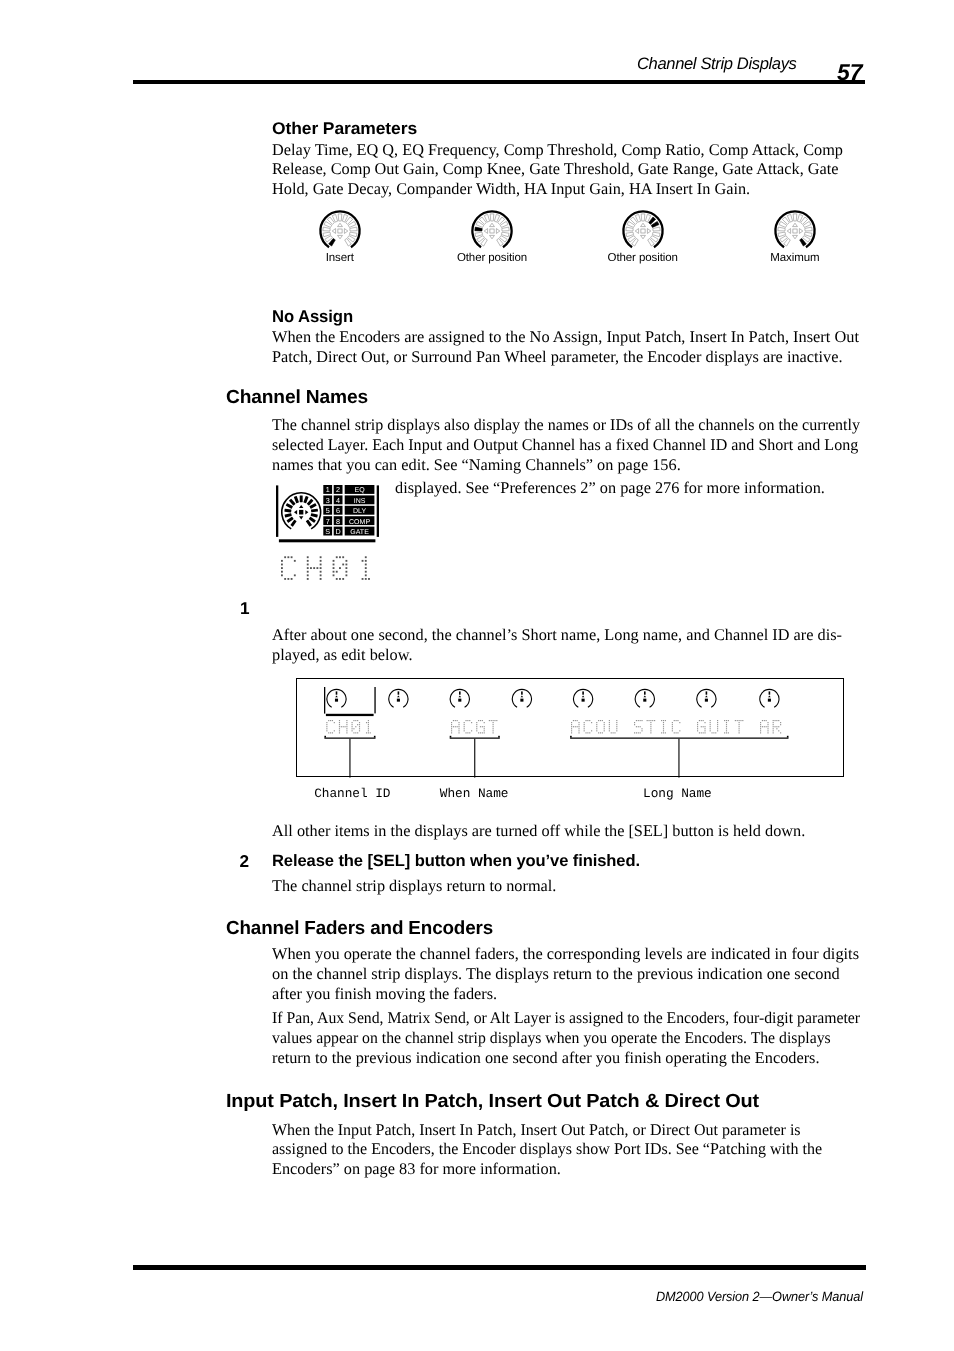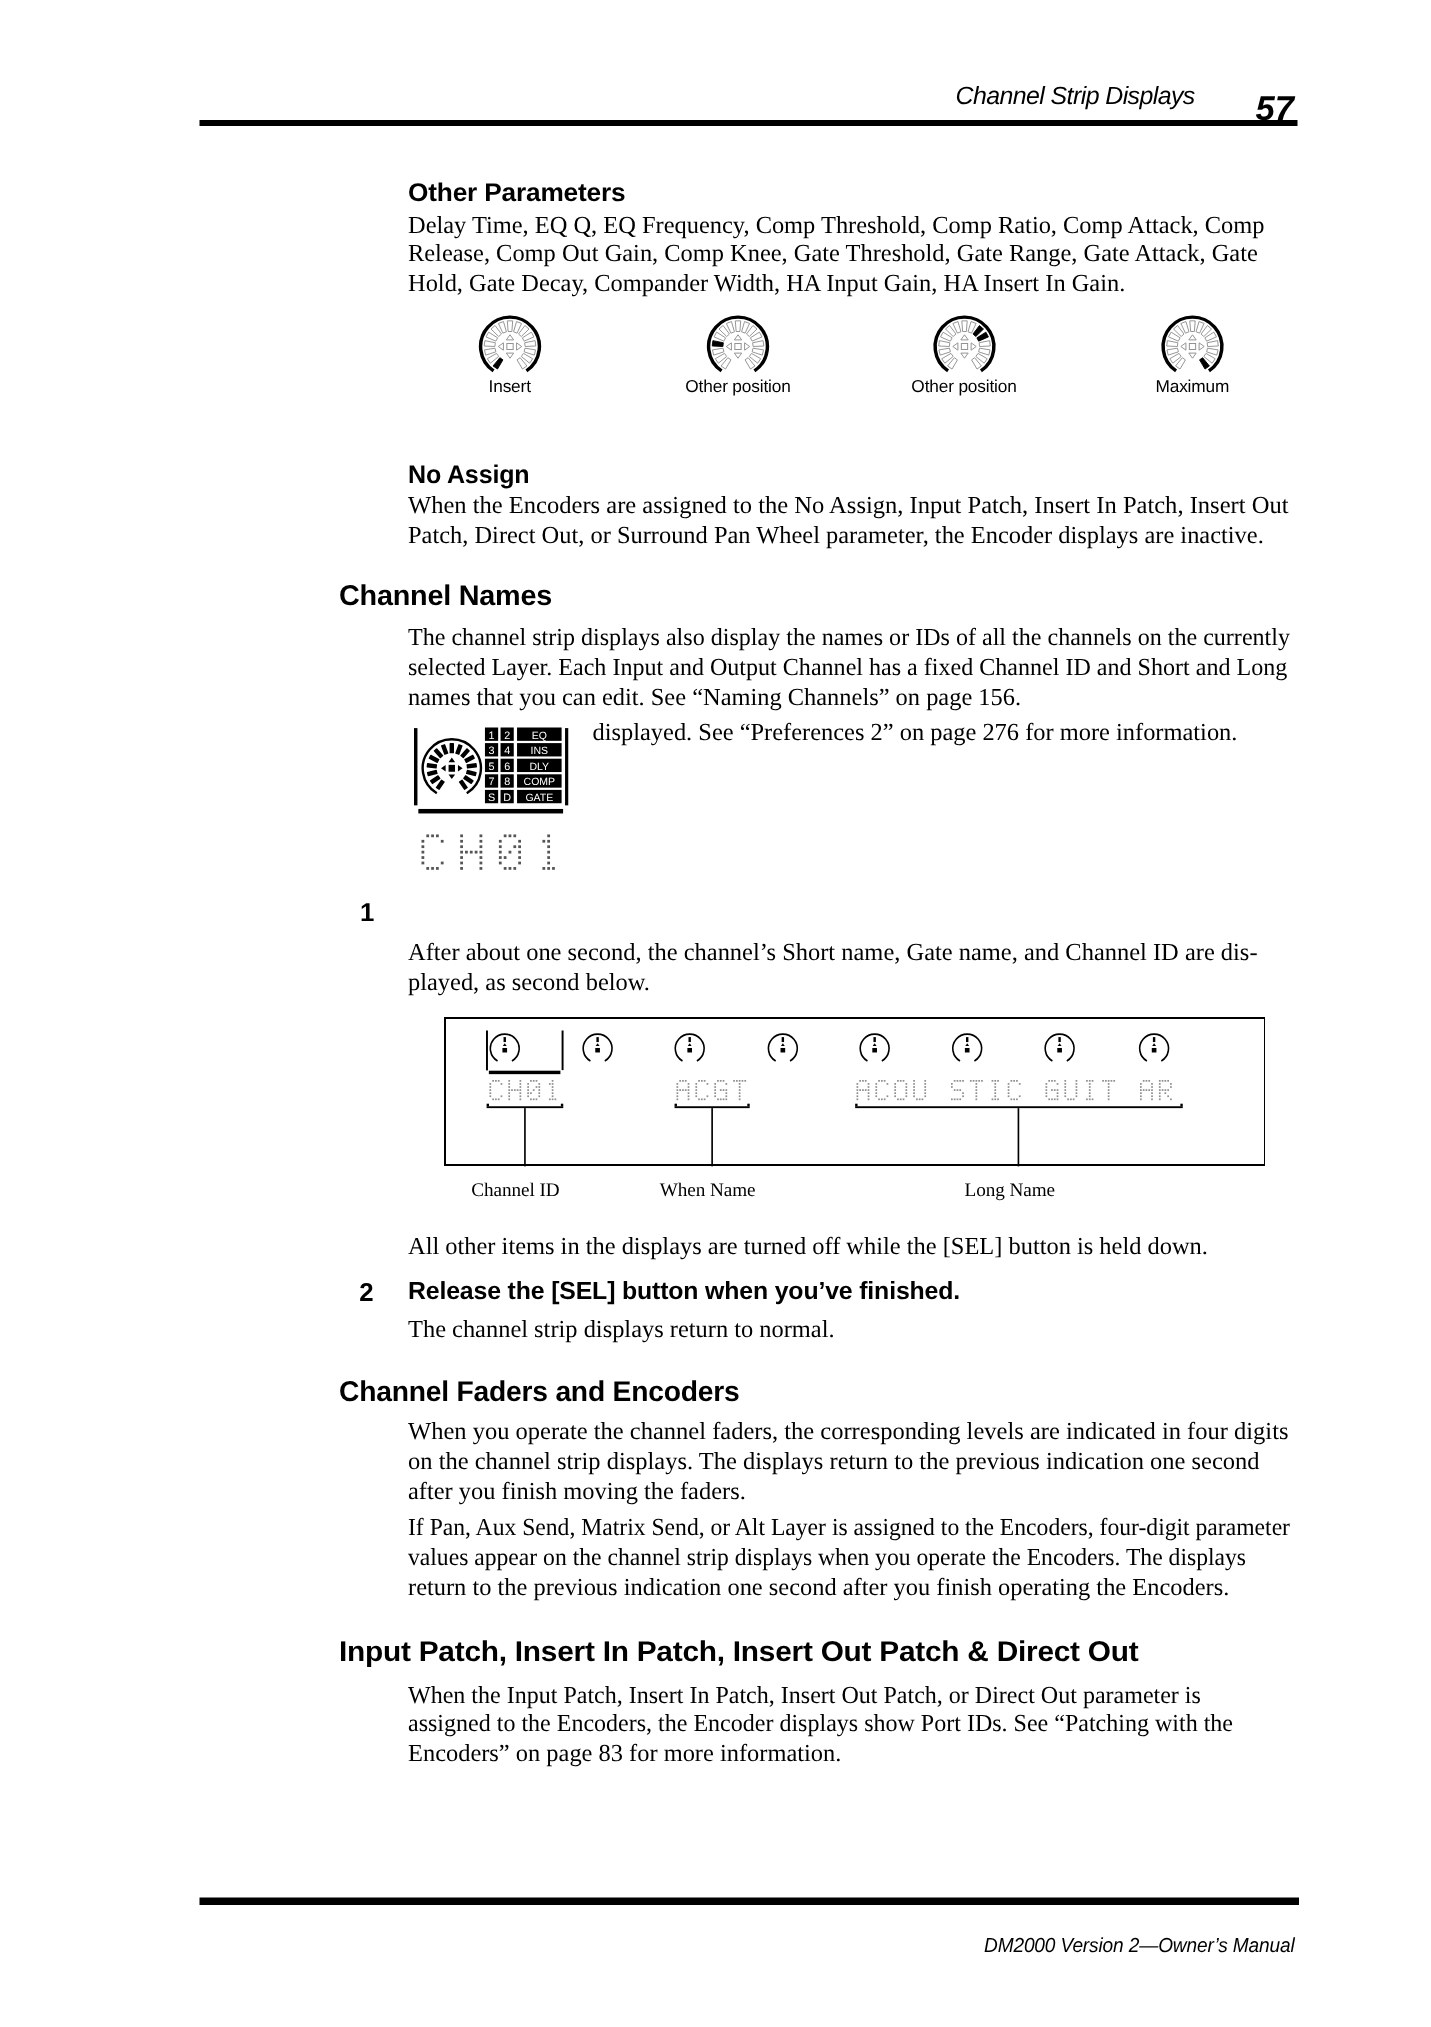--- a/index.html
+++ b/index.html
@@ -16,21 +16,21 @@
   .hdr-rule{left:133px;top:79.5px;width:732px;height:4.5px;}
   .ftr-rule{left:133px;top:1264.5px;width:733px;height:5px;}
   .ftr-text{left:656px;top:1289px;font-family:"Liberation Sans",sans-serif;font-style:italic;font-size:13.5px;letter-spacing:-0.1px;}
 
   
   .h2{font-family:"Liberation Sans",sans-serif;font-weight:bold;font-size:19px;letter-spacing:-0.15px;line-height:20px;}
   .h3{font-family:"Liberation Sans",sans-serif;font-weight:bold;font-size:17px;letter-spacing:-0.1px;line-height:18px;}
   .body{font-family:"Liberation Serif",serif;font-size:16.3px;line-height:19.9px;letter-spacing:0.0px;}
   .stepnum{font-family:"Liberation Sans",sans-serif;font-weight:bold;font-size:17.2px;line-height:17px;}
   .steptitle{font-family:"Liberation Sans",sans-serif;font-weight:bold;font-size:16.5px;letter-spacing:-0.1px;}
-  .caption{font-family:Liberation Serif, serif;font-size:12.8px;letter-spacing:-0.05px;}
+  .caption{font-family:Liberation Mono, monospace;font-size:12.8px;letter-spacing:-0.05px;}
   .tline{white-space:pre;}
   .enclabel{font-family:"Liberation Sans",sans-serif;font-size:11.5px;letter-spacing:-0.1px;text-align:center;}
 </style>
 </head>
 <body>
 
 <div class="page">
 
   <div class="abs hdr-title">Channel Strip Displays</div>
   <div class="abs hdr-num">57</div>
@@ -299,21 +299,21 @@
         <rect x="91.84" y="12.54" width="1.85" height="1.85" fill="#555555"></rect>
         <rect x="91.84" y="16.16" width="1.85" height="1.85" fill="#555555"></rect>
         <rect x="91.84" y="19.78" width="1.85" height="1.85" fill="#555555"></rect>
         <rect x="91.84" y="23.40" width="1.85" height="1.85" fill="#555555"></rect>
         <rect x="88.62" y="27.02" width="1.85" height="1.85" fill="#555555"></rect>
         <rect x="91.84" y="27.02" width="1.85" height="1.85" fill="#555555"></rect>
         <rect x="95.06" y="27.02" width="1.85" height="1.85" fill="#555555"></rect>
       </svg></div>
 
   <div class="abs stepnum" style="left:240px;top:600px;">1</div>
-  <div class="abs body" style="left:272px;top:625.2px;"><div class="tline" style="display: inline-block; transform-origin: left top; transform: scaleX(1.00137);">After about one second, the channel’s Short name, Gate name, and Channel ID are dis-</div><div class="tline">played, as second below.</div></div>
+  <div class="abs body" style="left:272px;top:625.2px;"><div class="tline" style="display: inline-block; transform-origin: left top; transform: scaleX(1.00137);">After about one second, the channel’s Short name, Long name, and Channel ID are dis-</div><div class="tline">played, as edit below.</div></div>
 
   <div class="abs" id="sel-figure" style="left: 296px; top: 677px; width: 549px; height: 125px; position: absolute;"><svg width="549" height="125" viewBox="0 0 549 125">
         <rect x="0.5" y="1.5" width="546.5" height="98.0" fill="none" stroke="#000" stroke-width="1" shape-rendering="crispEdges"></rect>
         <g>
           <path d="M35.70 30.31 A9.6 9.6 0 1 1 45.30 30.31" fill="none" stroke="#000" stroke-width="1.05"></path>
           <rect x="39.7" y="14.4" width="1.6" height="3.3" fill="#000"></rect>
           <path d="M40.5 18.5 L41.8 20.25 L39.2 20.25 Z" fill="#000"></path>
           <rect x="38.95" y="21.65" width="3.1" height="3.0" fill="#000"></rect>
         </g>
         <g>

